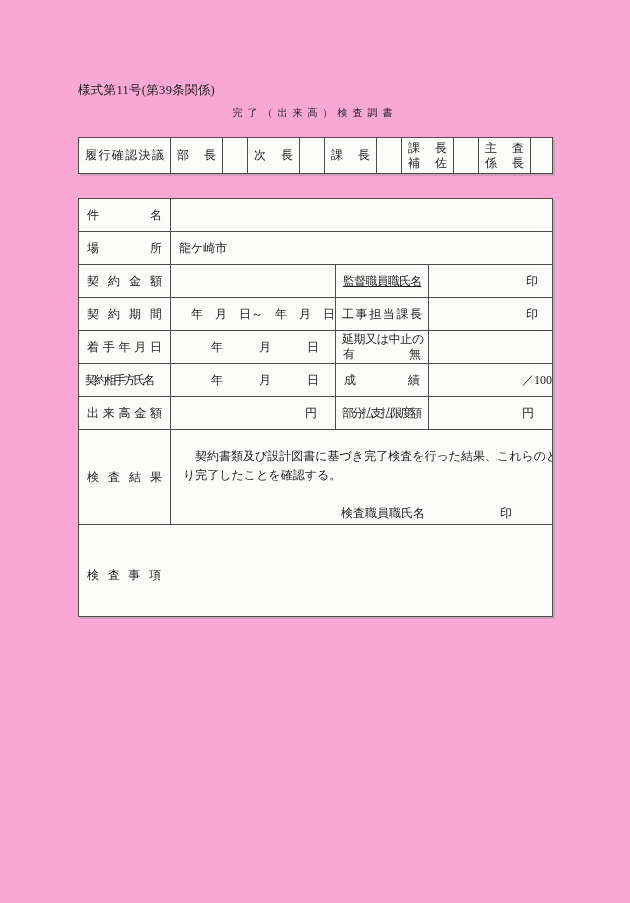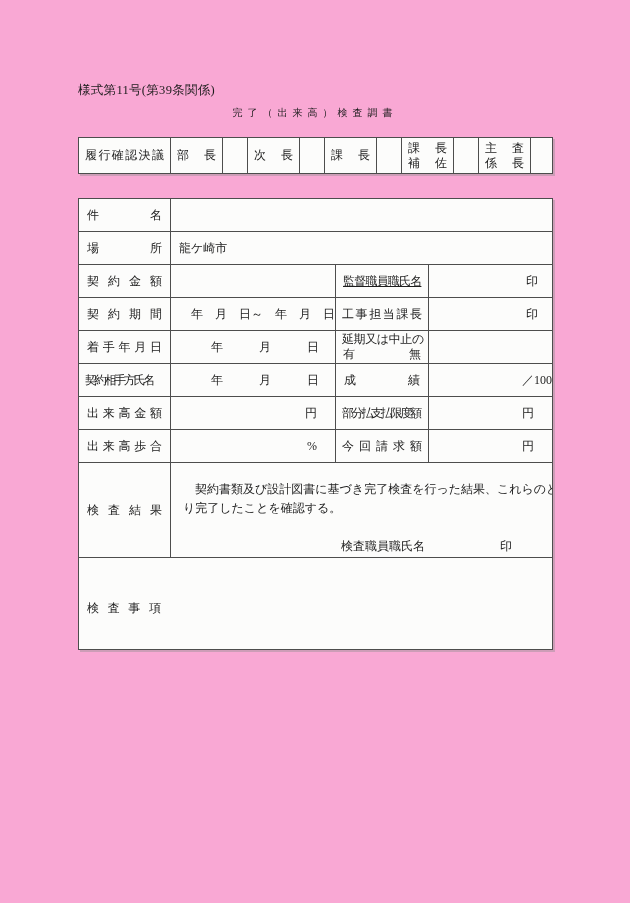--- a/index.html
+++ b/index.html
@@ -194,30 +194,20 @@
     <tr class="r">
       <td>
             <div class="jl pad-lab">出来高金額</div>
           </td>
       <td class="unit">円</td>
       <td class="tight8">部分払支払限度額</td>
       <td class="unit">円</td>
     </tr>
 
 
-    <tr class="r">
-      <td>
-            <div class="jl pad-lab">出来高歩合</div>
-          </td>
-      <td class="unit">%</td>
-      <td>
-            <div class="jl pad-sm">今回請求額</div>
-          </td>
-      <td class="unit">円</td>
-    </tr>
 
     <tr class="r-result">
       <td>
             <div class="jl pad-lab">検査結果</div>
           </td>
       <td colspan="3" class="result-cell">
         <div class="result-line result-l1">契約書類及び設計図書に基づき完了検査を行った結果、これらのとお</div>
         <div class="result-line">り完了したことを確認する。</div>
         <div class="inspector-row">
           <span class="inspector-name">検査職員職氏名</span>

